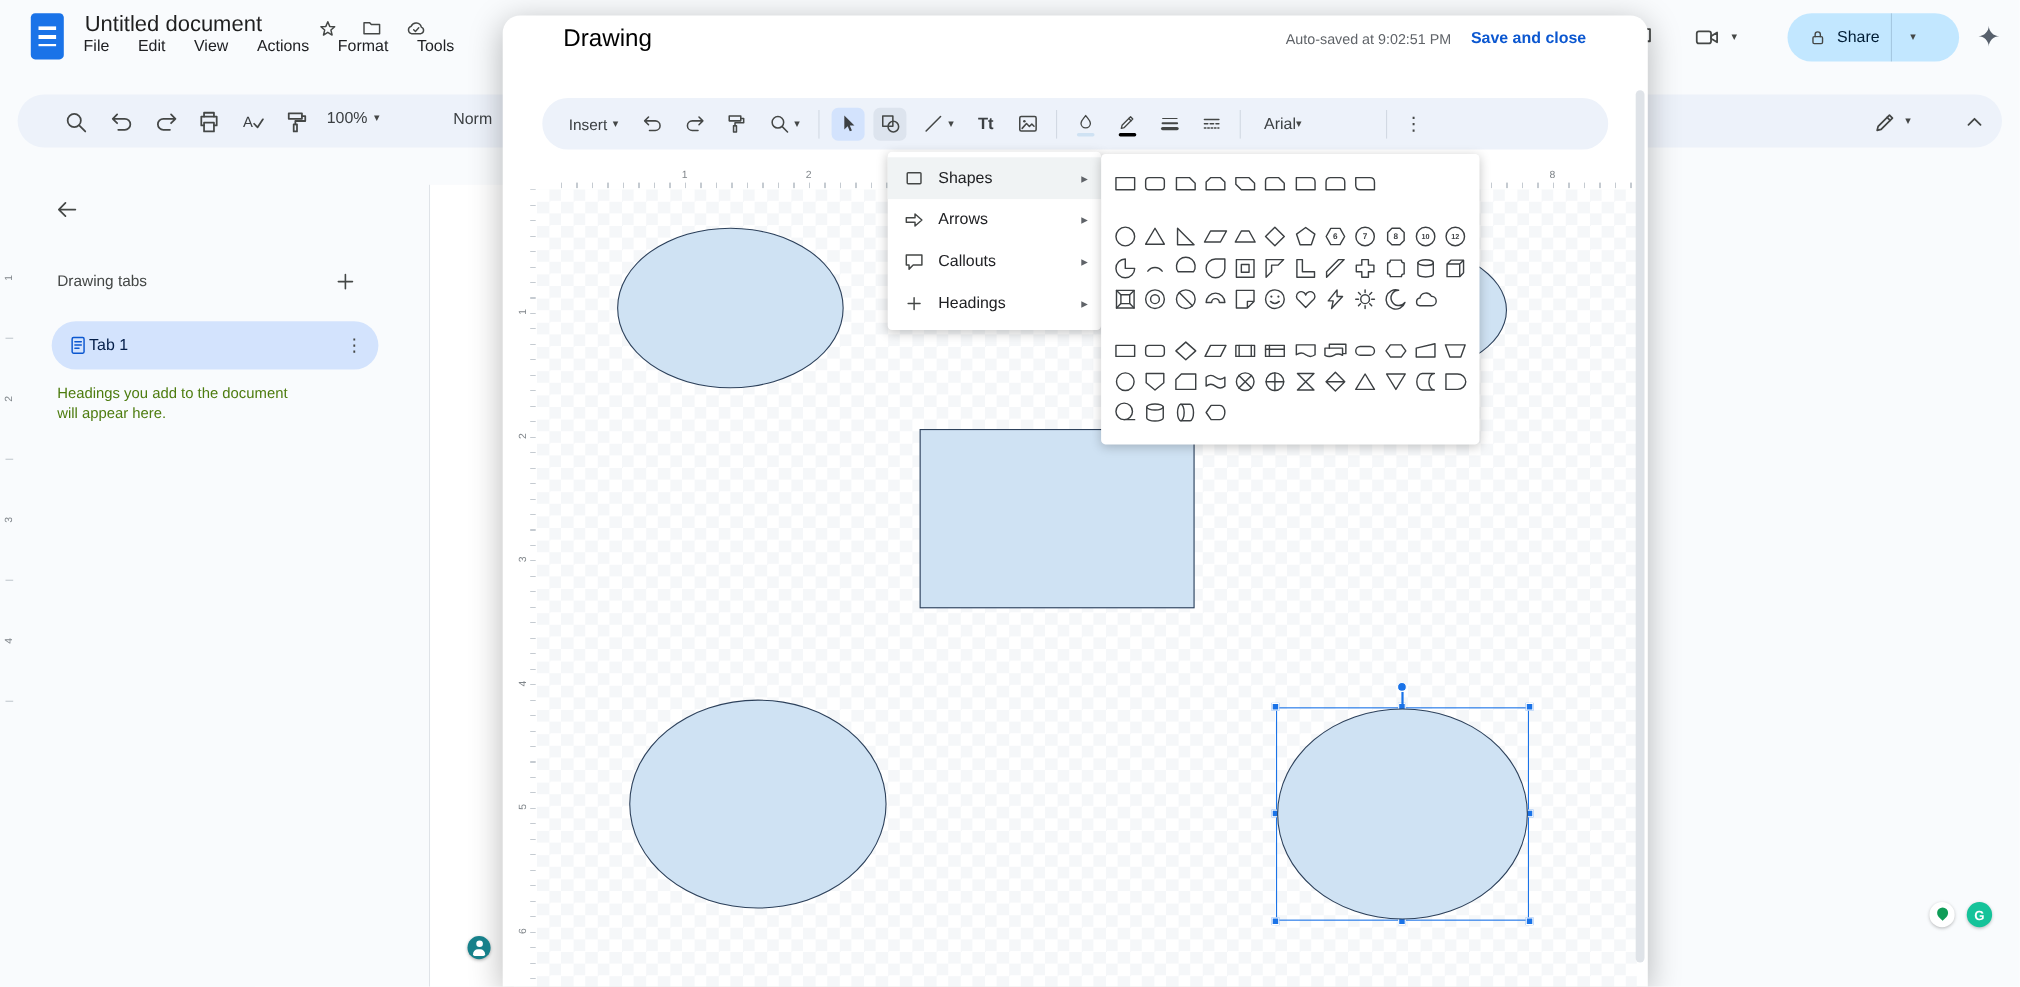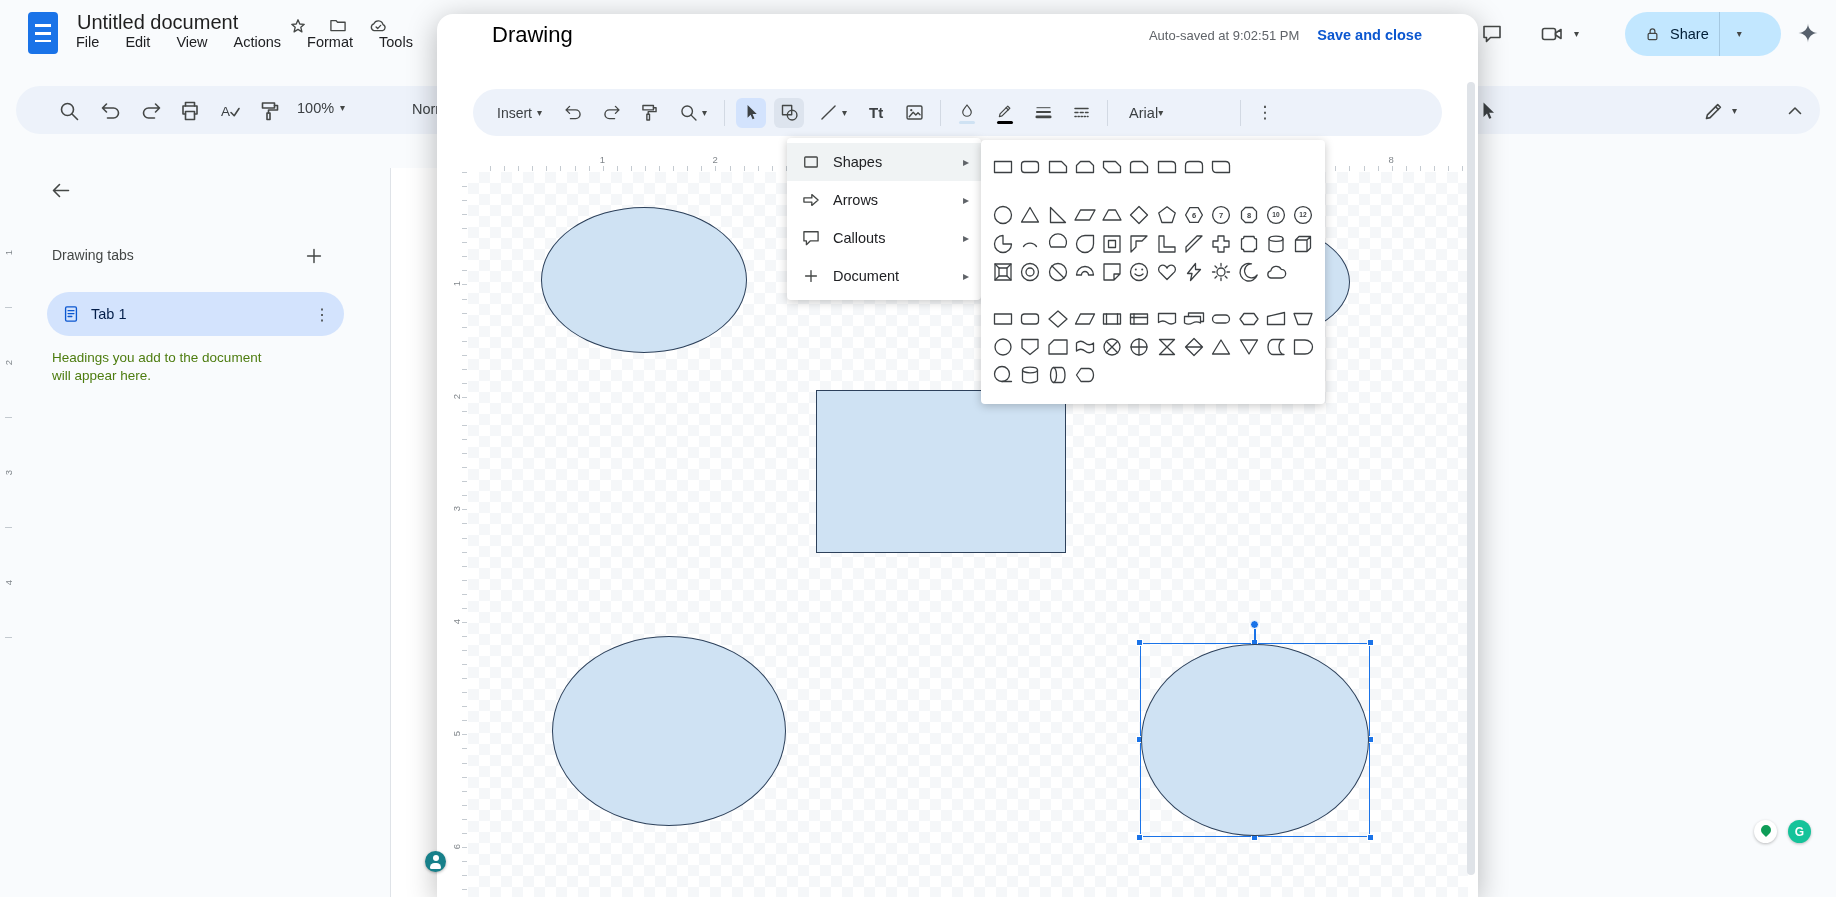--- a/index.html
+++ b/index.html
@@ -26,26 +26,26 @@
   .share-pill{left:1625px;top:12px;width:156px;height:44px;background:#c2e7ff;border-radius:22px;display:flex;}
   .share-main{display:flex;align-items:center;gap:8px;padding:0 10px 0 18px;height:100%}
   .share-label{font-size:14.5px;font-weight:500;color:#001d35}
   .share-caret{display:flex;align-items:center;justify-content:center;width:40px;height:100%;border-left:1px solid rgba(31,59,86,.18)}
   .page-edge{left:390px;top:168px;width:1px;height:729px;background:#dfe3e8}
   .doc-page{left:391px;top:168px;width:1000px;height:729px;background:#fff}
   .doc-vnum{position:absolute;left:1px;width:14px;text-align:center;transform:rotate(-90deg);font-size:9.5px;color:#80868b}
   .doc-vtick{position:absolute;left:5px;width:7px;height:1px;background:#c3c9cf}
   
   .sb-title{left:52px;top:247px;font-size:14px;font-weight:500;color:#444746}
-  .tab-pill{left:47px;top:292px;width:297px;height:44px;border-radius:22px;background:#d3e3fd;display:flex;align-items:center;padding:0 14px;gap:10px}
+  .tab-pill{left:47px;top:292px;width:297px;height:44px;border-radius:22px;background:#d3e3fd;display:flex;align-items:center;padding:0 14px;}
   .tab-label{font-size:14.5px;font-weight:500;color:#041e49;flex:1}
   .dots{font-size:16px;color:#444746}
   .hint{left:52px;top:349px;width:225px;font-size:13.5px;line-height:1.35;color:#4d7c0f}
   
-  .modal{left:437px;top:14px;width:1041px;height:883px;background:#fff;border-radius:16px 16px 0 0;
+  .modal{left:457px;top:14px;width:1041px;height:883px;background:#fff;border-radius:16px 16px 0 0;
     box-shadow:0 6px 30px rgba(0,0,0,.28);overflow:hidden;z-index:20}
   .dlg-title{left:55px;top:8px;font-size:22px;color:#000}
   .dlg-topright{top:13px;right:56px;display:flex;align-items:center;gap:18px}
   .autosave{font-size:13px;color:#5f6368}
   .savebtn{font-size:14.5px;font-weight:600;color:#0b57d0;cursor:pointer}
   .dlg-toolbar{left:36px;top:75px;width:969px;height:47px;background:#edf2fa;border-radius:24px;
     display:flex;align-items:center;padding:0 12px 0 16px;gap:8px;z-index:6}
   .tbtn{width:30px;height:30px;border-radius:6px;display:flex;flex-direction:column;align-items:center;justify-content:center;flex:none}
   .tbtn .ic{width:21px;height:21px}
   .wbtn{flex-direction:row;width:auto;padding:0 6px;gap:3px}
@@ -460,21 +460,21 @@
         </span>
         <span class="mi-label">Callouts</span>
         <span class="mi-arrow">▸</span>
       </div>
       <div class="menu-item">
         <span class="ic mi">
           <svg viewBox="0 0 24 24">
             <path d="M12 5.5 V18.5 M5.5 12 H18.5"></path>
           </svg>
         </span>
-        <span class="mi-label">Document</span>
+        <span class="mi-label">Headings</span>
         <span class="mi-arrow">▸</span>
       </div>
     </div>
 
   <div class="a palette">
     <div id="palette-rows">
         <div class="pal-row">
           <span class="pal-cell">
             <svg viewBox="0 0 24 24">
               <rect x="3.5" y="6.5" width="17" height="11"></rect>

